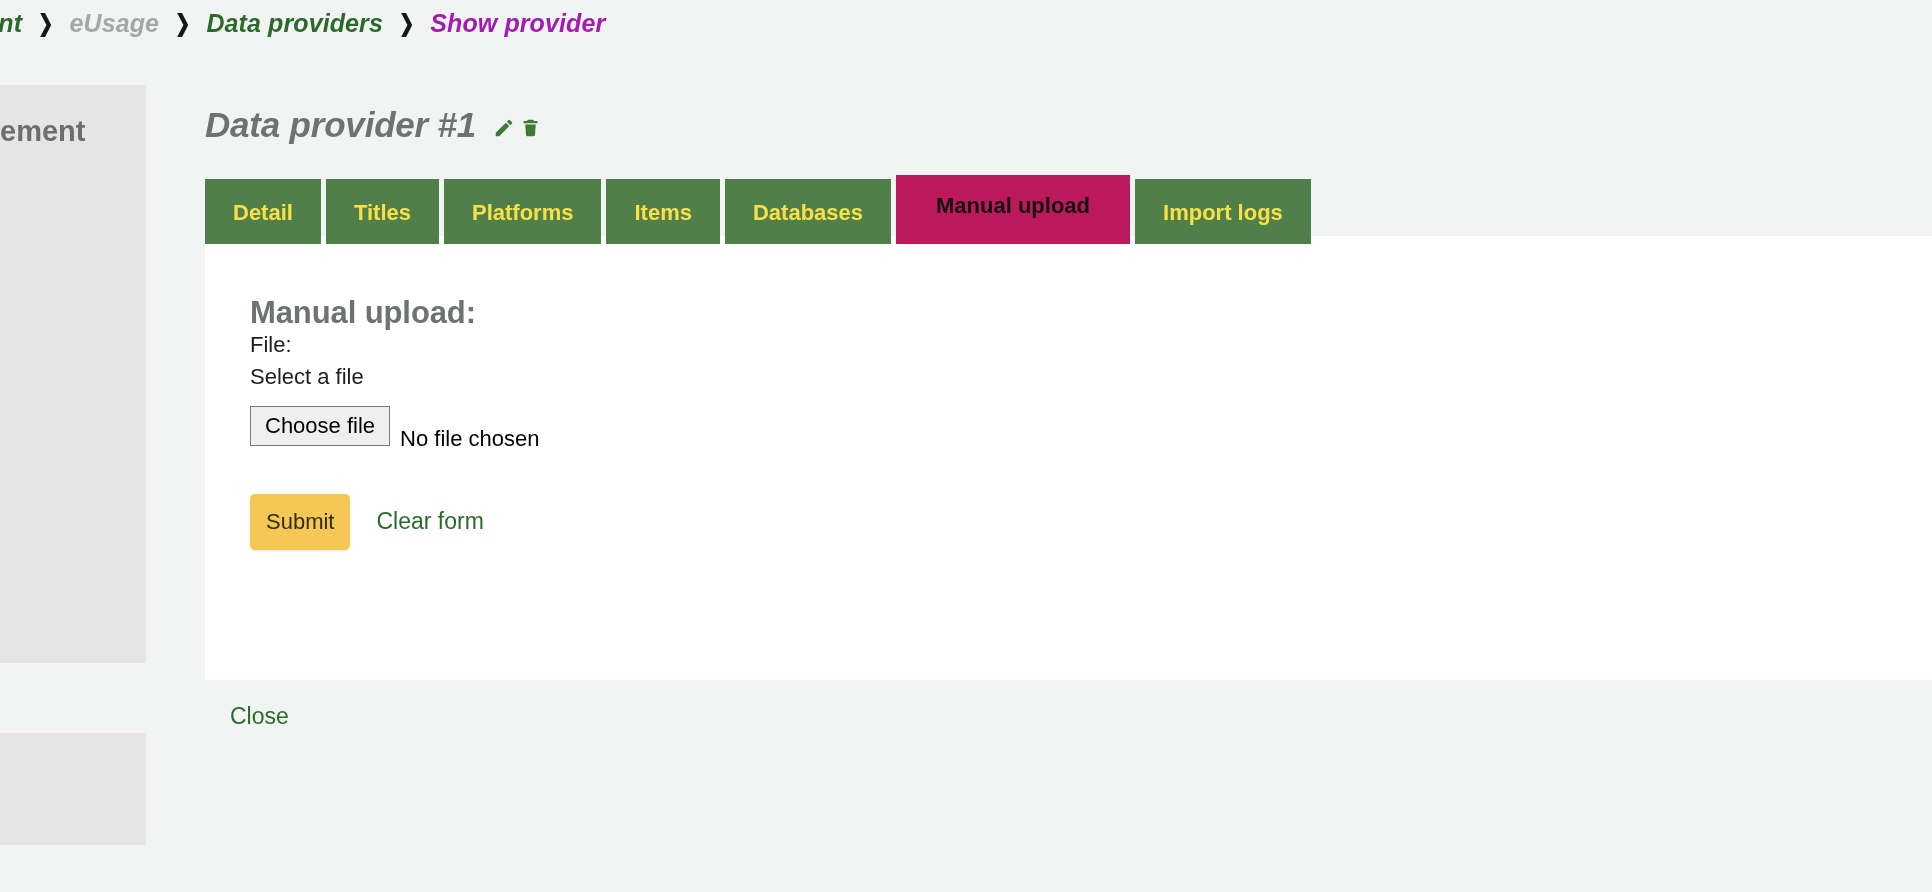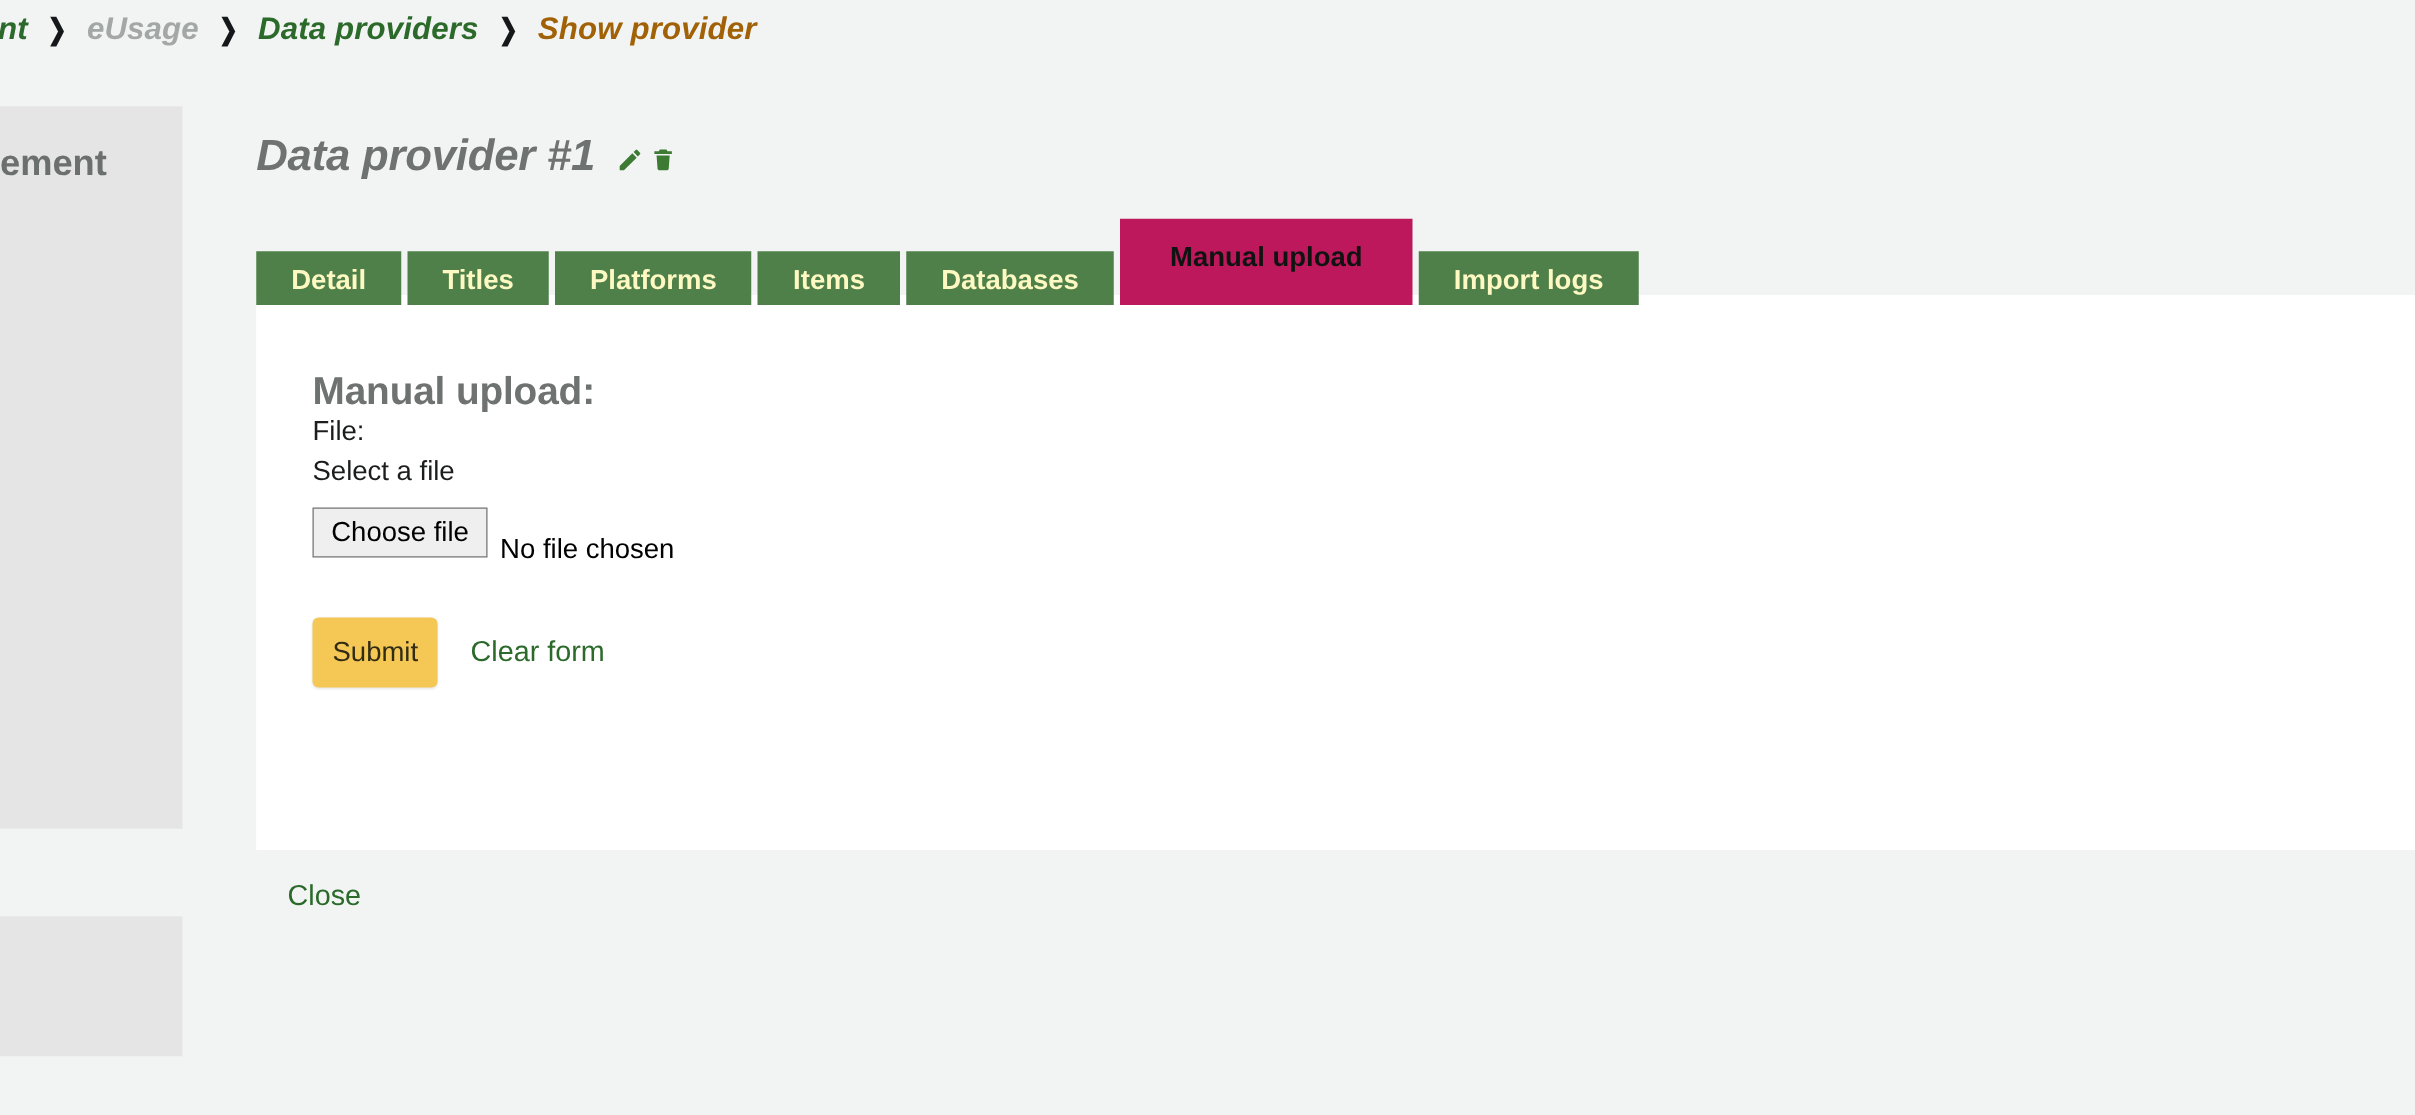--- a/index.html
+++ b/index.html
@@ -27,21 +27,21 @@
     height: 34px;
     white-space: nowrap;
     font-size: 25px;
     font-style: italic;
     font-weight: 600;
     letter-spacing: 0.1px;
   }
   .crumb { padding: 0 2px; }
   .crumb.green   { color: #2b6a2b; }
   .crumb.grey    { color: #a3a8a6; }
-  .crumb.darkgrey{ color: #a16207; }
+  .crumb.darkgrey{ color: #a21caf; }
   .crumb-sep {
     color: #15181a;
     font-style: normal;
     font-weight: 700;
     font-size: 23px;
     padding: 0 12px;
     transform: scaleX(0.8);
     display: inline-block;
   }
 
@@ -106,32 +106,32 @@
     position: absolute;
     left: 205px;
     top: 175px;
     display: flex;
     align-items: flex-end;
     gap: 5px;
     z-index: 3;
   }
   .tab {
     background: #4f8049;
-    color: #fef9c3;
+    color: #fde047;
     font-size: 22px;
     font-weight: 700;
     padding: 16px 28px 14px 28px;
     line-height: 1.18;
     border: none;
     cursor: pointer;
     white-space: nowrap;
     font-family: inherit;
     border-radius: 0;
     box-sizing: border-box;
-    height: 43px;
+    height: 65px;
     display: flex;
     align-items: center;
   }
   .tab.active {
     background: #be185d;
     color: #111311;
     height: 69px;
     padding: 16px 40px 24px 40px;
   }
 

